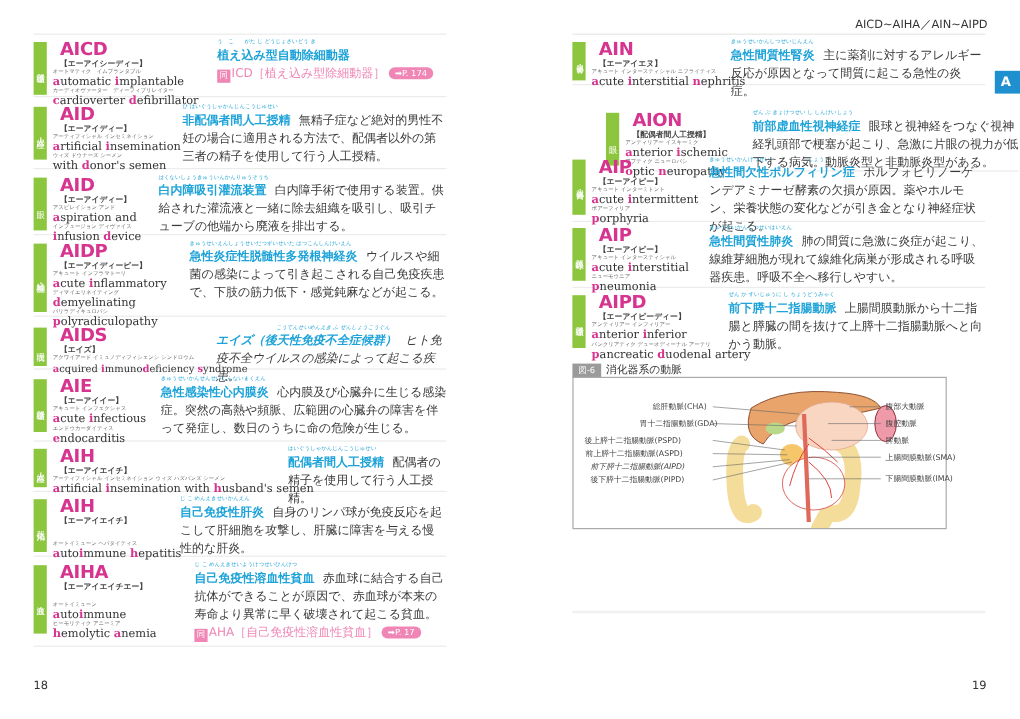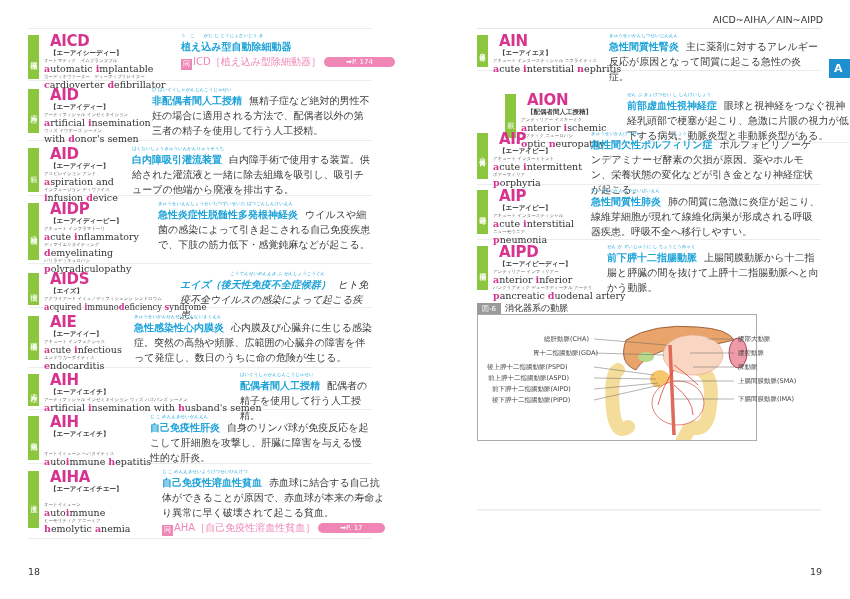--- a/index.html
+++ b/index.html
@@ -61,40 +61,40 @@
     .ruby { font-family: "DejaVu Sans", sans-serif; font-size: 4.5px; color: #1ea3d8; line-height: 6px; white-space: nowrap; }
     .desc-text { font-family: "DejaVu Sans", sans-serif; font-size: 10px; line-height: 15px; color: #3a3a3a; }
     .jp-term { color: #1ea3d8; font-weight: bold; margin-right: 7px; }
     .ref { font-family: "DejaVu Sans", sans-serif; font-size: 10px; color: #ef86b5; line-height: 15px; white-space: nowrap; }
     .ref-mark {
       display: inline-block; width: 11px; height: 11px; background: #ef86b5; color: #fff;
       font-size: 7px; line-height: 11px; text-align: center; vertical-align: -1px; margin-right: 1px;
     }
     .ref-page {
       display: inline-block; background: #ef86b5; color: #fff; border-radius: 6px;
-      font-size: 7px; line-height: 10px; padding: 0 22px; margin-left: 3px; vertical-align: 1px;
+      font-size: 7px; line-height: 10px; padding: 0 5px; margin-left: 3px; vertical-align: 1px;
     }
 
     .header-right {
       position: absolute; right: 27px; top: 14px;
       font-family: "DejaVu Sans", sans-serif; font-size: 9.5px; color: #333;
     }
     .header-line { position: absolute; left: 52px; width: 344px; top: 28px; border-top: 1px solid #e6e6e6; }
     .tab-a {
       position: absolute; left: 404px; top: 59px; width: 21px; height: 19px;
       background: #1e90cf; color: #fff; font-family: "DejaVu Sans", sans-serif; font-weight: bold;
       font-size: 11px; line-height: 19px; padding-left: 5px;
     }
     .top-line-left { position: absolute; left: 28px; width: 344px; top: 28px; border-top: 1px solid #ececec; }
 
     .page-num { position: absolute; top: 566px; font-family: "DejaVu Sans", sans-serif; font-size: 9.5px; color: #333; }
 
     .fig-title { position: absolute; left: 52px; top: 302px; display: flex; align-items: center; font-family: "DejaVu Sans", sans-serif; font-size: 9px; color: #333; }
     .fig-label { background: #9a9a9a; color: #fff; font-size: 7px; padding: 1px 5px; margin-right: 4px; }
-    .fig-box { position: absolute; left: 52px; top: 314px; width: 280px; height: 127px; border: 1px solid #aaa; }
+    .fig-box { position: absolute; left: 52px; top: 314px; width: 312px; height: 127px; border: 1px solid #aaa; }
     .fig-label-item { position: absolute; font-family: "DejaVu Sans", sans-serif; font-size: 6.5px; color: #444; white-space: nowrap; }
     .bottom-line { position: absolute; left: 52px; width: 344px; top: 509px; border-top: 2px solid #f0f0f0; }
   </style>
 </head>
 <body>
 
 <div class="page page-left">
   <div class="top-line-left"></div>
 
   <div class="entry" style="top:33px;height:48px;">
@@ -392,21 +392,21 @@
         <line x1="212" y1="38" x2="256" y2="38"></line>
         <line x1="215" y1="52" x2="256" y2="52"></line>
         <line x1="196" y1="66" x2="256" y2="66"></line>
         <line x1="196" y1="84" x2="256" y2="84"></line>
       </g>
     </svg>
     <div class="fig-label-item" style="left:66px;top:20px;">総肝動脈(CHA)</div>
     <div class="fig-label-item" style="left:55px;top:34px;">胃十二指腸動脈(GDA)</div>
     <div class="fig-label-item" style="left:9px;top:48px;">後上膵十二指腸動脈(PSPD)</div>
     <div class="fig-label-item" style="left:10px;top:59px;">前上膵十二指腸動脈(ASPD)</div>
-    <div class="fig-label-item" style="left:14px;top:70px;">前下膵十二指腸動脈(AIPD)</div>
+    <div class="fig-label-item" style="left:14px;top:70px;font-style:italic;">前下膵十二指腸動脈(AIPD)</div>
     <div class="fig-label-item" style="left:14px;top:81px;">後下膵十二指腸動脈(PIPD)</div>
     <div class="fig-label-item" style="left:260px;top:20px;">腹部大動脈</div>
     <div class="fig-label-item" style="left:260px;top:34px;">腹腔動脈</div>
     <div class="fig-label-item" style="left:260px;top:48px;">脾動脈</div>
     <div class="fig-label-item" style="left:260px;top:62px;">上腸間膜動脈(SMA)</div>
     <div class="fig-label-item" style="left:260px;top:80px;">下腸間膜動脈(IMA)</div>
   </div>
   <div class="bottom-line"></div>
 
   <div class="page-num" style="left:385px;">19</div>

